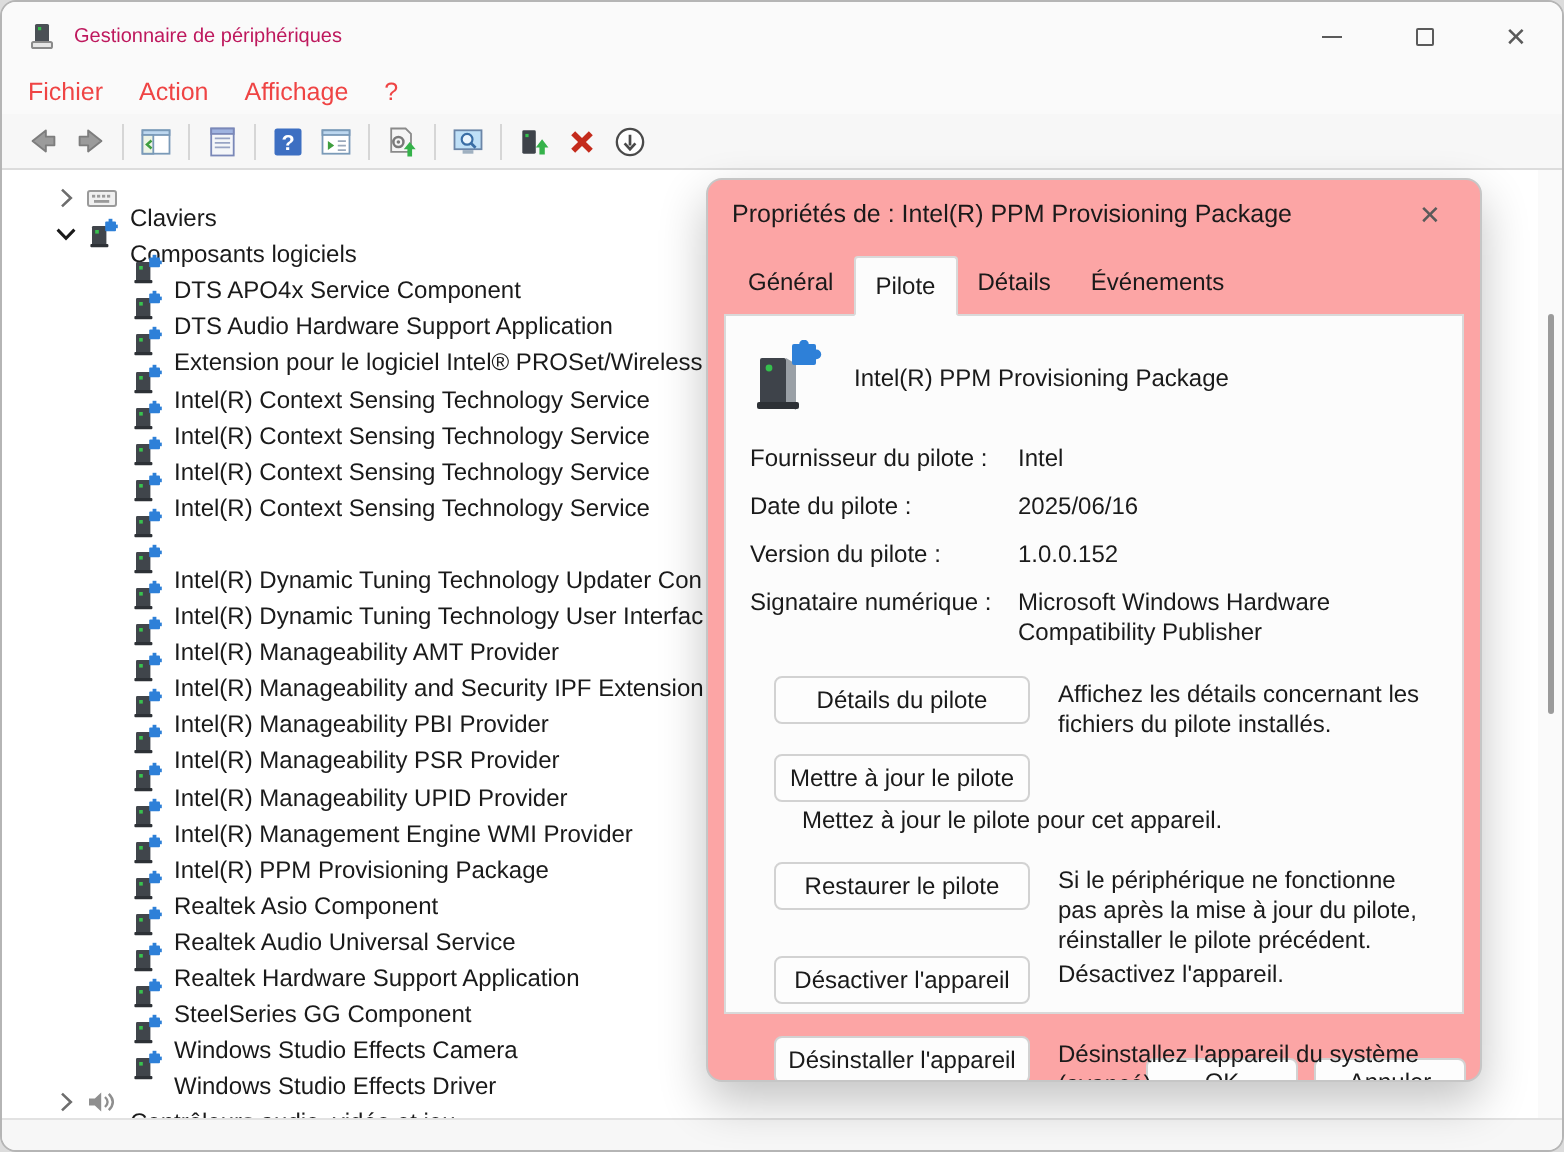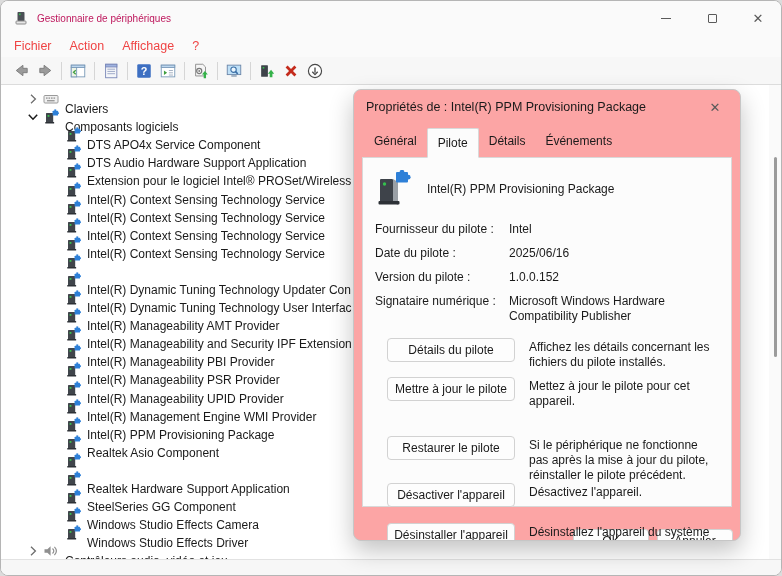--- a/index.html
+++ b/index.html
@@ -64,21 +64,21 @@
 
   .field-row { display:flex; margin-bottom:9px; }
   .field-label { width:134px; font-size:12px; color:#1a1a1a; flex:none; }
   .field-value { font-size:12px; color:#1a1a1a; max-width:220px; line-height:15px; }
 
   .actions { margin-top:14px; }
   .action-row { display:flex; align-items:flex-start;padding-left:12px; }
   .action-btn { width:128px; height:24px; flex:none; background:#fdfdfd; border:1px solid #d2d2d2; border-radius:4px;
                 font-size:12px; color:#1a1a1a; font-family:"Liberation Sans",sans-serif; }
   .action-desc { margin-left:14px; font-size:12px; color:#1a1a1a; line-height:15px; padding-top:2px; }
-  .r1 { margin-bottom:7px; } .r2 { margin-bottom:27px; } .r3 { margin-bottom:0px; } .r4 { margin-bottom:16px; }
+  .r1 { margin-bottom:7px; } .r2 { margin-bottom:13px;flex-direction:column; } .r3 { margin-bottom:0px; } .r4 { margin-bottom:16px; }
 
   .dlg-footer { height:46px; display:flex; align-items:flex-end; justify-content:flex-end; padding-right:7px; gap:8px; }
   .dlg-btn { width:76px; height:24px; background:#fdfdfd; border:1px solid #d2d2d2; border-radius:4px;
              font-size:12px; color:#1a1a1a; font-family:"Liberation Sans",sans-serif; }
 </style>
 </head>
 <body>
 
 <div class="window">
 
@@ -519,20 +519,21 @@
               <rect x="3" y="4" width="7.2" height="10" rx="0.6" fill="#40454b"></rect>
               <rect x="2.2" y="13" width="9" height="1.6" rx="0.5" fill="#2d3136"></rect>
               <rect x="4.6" y="6" width="1.8" height="1.8" fill="#39c24f"></rect>
               <g fill="#2e80d8">
                 <rect x="9.6" y="1.8" width="5.4" height="4.8" rx="0.5"></rect>
                 <rect x="11.3" y="0.4" width="1.9" height="1.6"></rect>
                 <rect x="14.6" y="3.3" width="1.3" height="1.8"></rect>
               </g>
             </svg>
           </span>
+          <span class="t-label">Realtek Audio Universal Service</span>
         </div>
         <div class="tree-row lvl1">
           <span class="t-icon">
             <svg width="16" height="16" viewBox="0 0 16 16">
               <rect x="3" y="4" width="7.2" height="10" rx="0.6" fill="#40454b"></rect>
               <rect x="2.2" y="13" width="9" height="1.6" rx="0.5" fill="#2d3136"></rect>
               <rect x="4.6" y="6" width="1.8" height="1.8" fill="#39c24f"></rect>
               <g fill="#2e80d8">
                 <rect x="9.6" y="1.8" width="5.4" height="4.8" rx="0.5"></rect>
                 <rect x="11.3" y="0.4" width="1.9" height="1.6"></rect>

